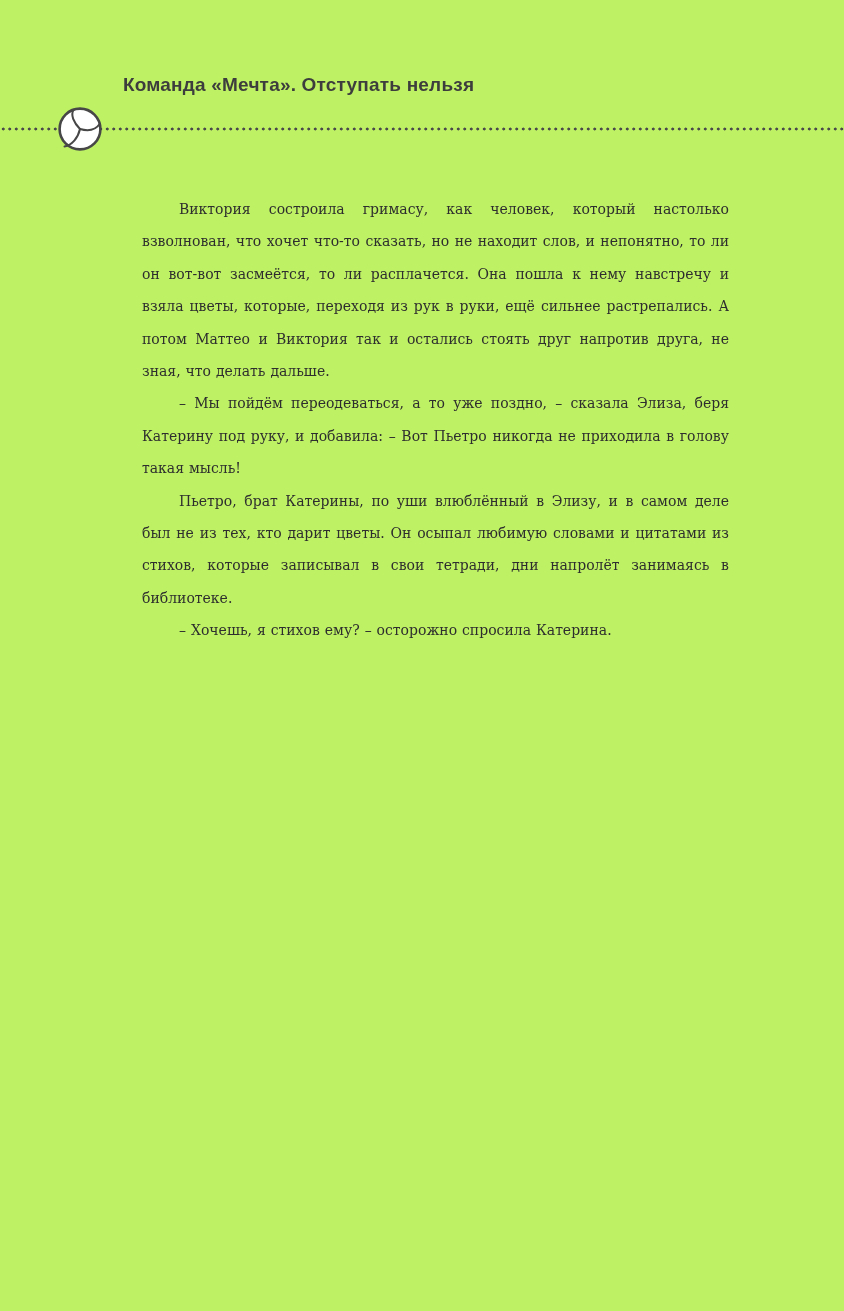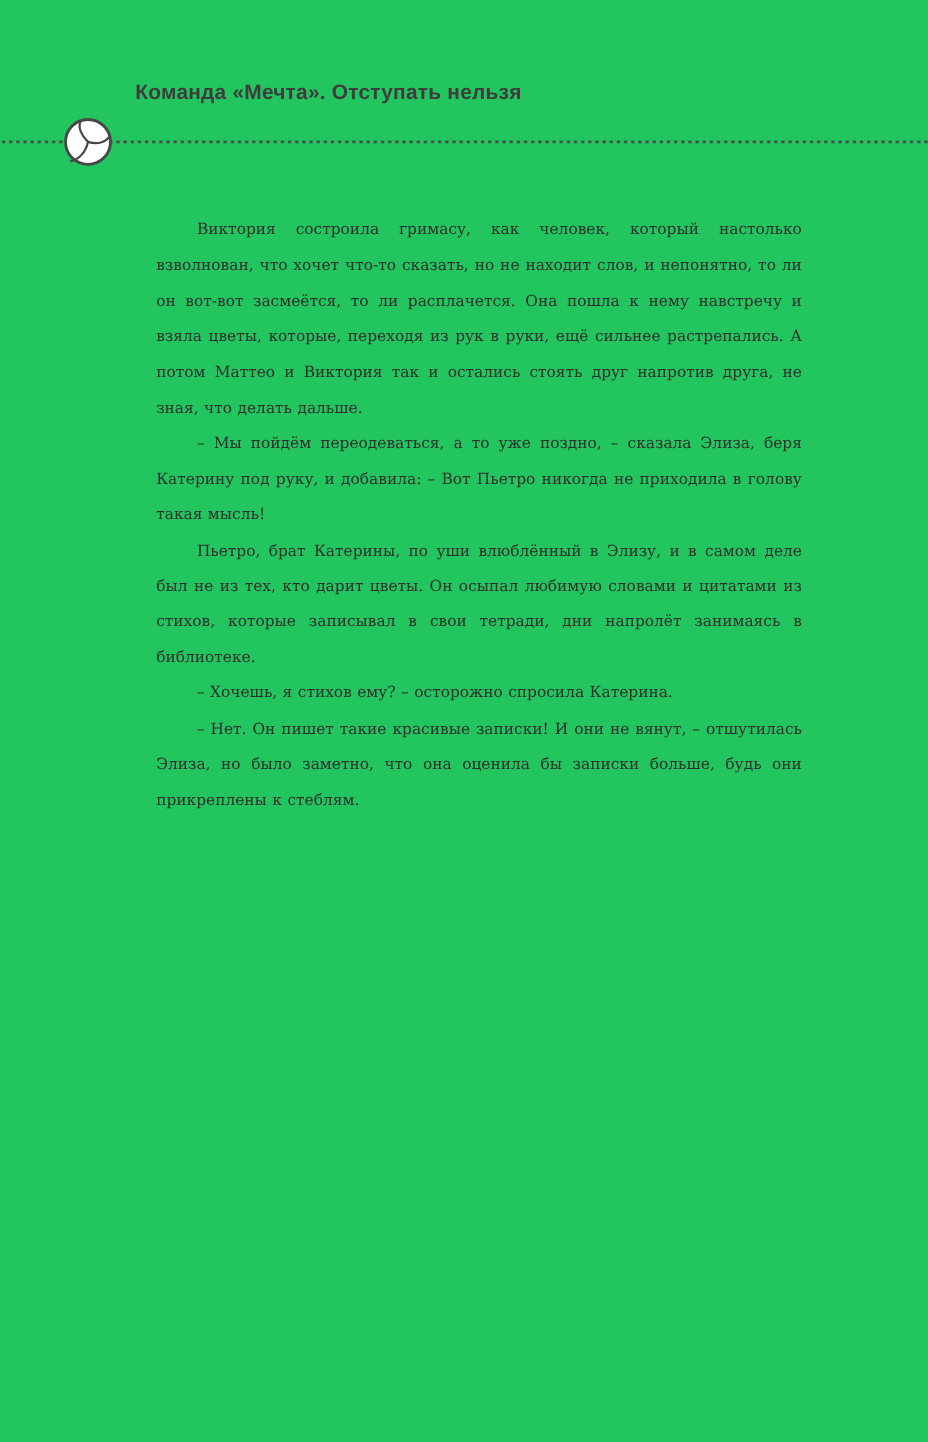--- a/index.html
+++ b/index.html
@@ -8,21 +8,21 @@
     width: 844px;
     height: 1311px;
     background: #ffffff;
     font-family: "DejaVu Serif", serif;
   }
 
   .page {
     position: relative;
     width: 844px;
     height: 1311px;
-    background: #22c55e;
+    background: #bef264;
     overflow: hidden;
   }
 
   .running-header {
     position: absolute;
     left: 123px;
     top: 74px;
     font-family: "Liberation Sans", sans-serif;
     font-weight: 700;
     font-size: 19px;
@@ -90,16 +90,15 @@
         <path d="M10.5 10.5 C 14 16, 19 20.5, 24 24" opacity="0"></path>
       </g>
     </svg>
   </span>
 
   <main class="text-block">
     <p>Виктория состроила гримасу, как человек, который настолько взволнован, что хочет что-то сказать, но не находит слов, и непонятно, то ли он вот-вот засмеётся, то ли расплачется. Она пошла к нему навстречу и взяла цветы, которые, переходя из рук в руки, ещё сильнее растрепались. А потом Маттео и Виктория так и остались стоять друг напротив друга, не зная, что делать дальше.</p>
     <p>– Мы пойдём переодеваться, а то уже поздно, – сказала Элиза, беря Катерину под руку, и добавила: – Вот Пьетро никогда не приходила в голову такая мысль!</p>
     <p>Пьетро, брат Катерины, по уши влюблённый в Элизу, и в самом деле был не из тех, кто дарит цветы. Он осыпал любимую словами и цитатами из стихов, которые записывал в свои тетради, дни напролёт занимаясь в библиотеке.</p>
     <p>– Хочешь, я стихов ему? – осторожно спросила Катерина.</p>
-    <p>– Нет. Он пишет такие красивые записки! И они не вянут, – отшутилась Элиза, но было заметно, что она оценила бы записки больше, будь они прикреплены к стеблям.</p>
   </main>
 
 </div>
 
 </body></html>

